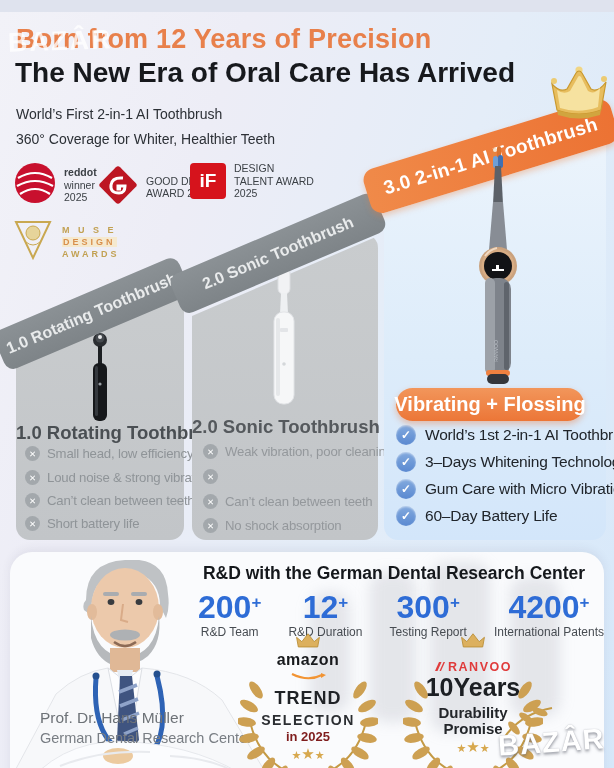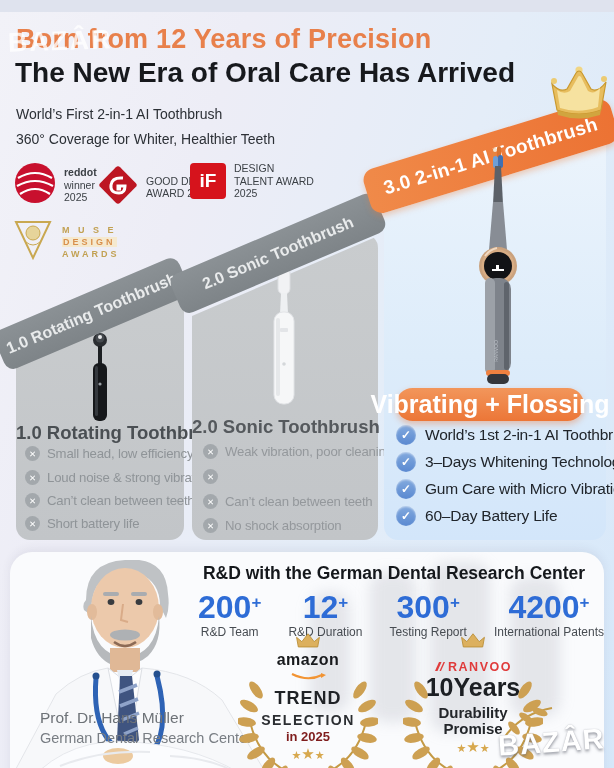--- a/index.html
+++ b/index.html
@@ -38,21 +38,21 @@
   .row{display:flex;align-items:center;gap:7px;white-space:nowrap;}
   .row .lbl{font-size:13.2px;color:#8f9498;letter-spacing:-.2px;}
   .xi{width:15px;height:15px;border-radius:50%;background:#a3a8ac;color:#fff;font-size:8.5px;
     display:flex;align-items:center;justify-content:center;flex:0 0 auto;}
   .frow{display:flex;align-items:center;gap:9px;white-space:nowrap;}
   .frow .flbl{font-size:15.5px;color:#20252b;letter-spacing:-.2px;font-weight:500;}
   .ci{width:20px;height:20px;border-radius:50%;background:linear-gradient(180deg,#83aade,#5a89d1);
     color:#fff;font-size:12px;font-weight:bold;display:flex;align-items:center;justify-content:center;
     flex:0 0 auto;box-shadow:inset 0 1px 2px rgba(255,255,255,.5);}
   .pill{display:flex;align-items:center;justify-content:center;border-radius:17px;
-    background:linear-gradient(180deg,#f2965b,#ec7637);color:#fff;font-size:25px;font-weight:bold;
+    background:linear-gradient(180deg,#f2965b,#ec7637);color:#fff;font-size:20px;font-weight:bold;
     box-shadow:0 3px 6px rgba(236,118,55,.4);white-space:nowrap;z-index:4;}
 
   
   .panel{left:10px;top:540px;width:594px;height:228px;border-radius:22px 22px 0 0;
     background:#fafbfd;overflow:hidden;box-shadow:0 -3px 10px rgba(60,70,90,.08);}
   .blur-fig{position:absolute;background:rgba(150,156,168,.22);filter:blur(7px);border-radius:16px;}
   .rtitle{left:170px;top:11px;width:428px;text-align:center;font-size:17.5px;font-weight:bold;color:#15181c;white-space:nowrap;}
   .stats{left:188px;top:34px;width:406px;display:flex;justify-content:space-between;}
   .stat{text-align:center;}
   .stat .v{font-size:32px;font-weight:bold;color:#2e6cd6;line-height:34px;}

